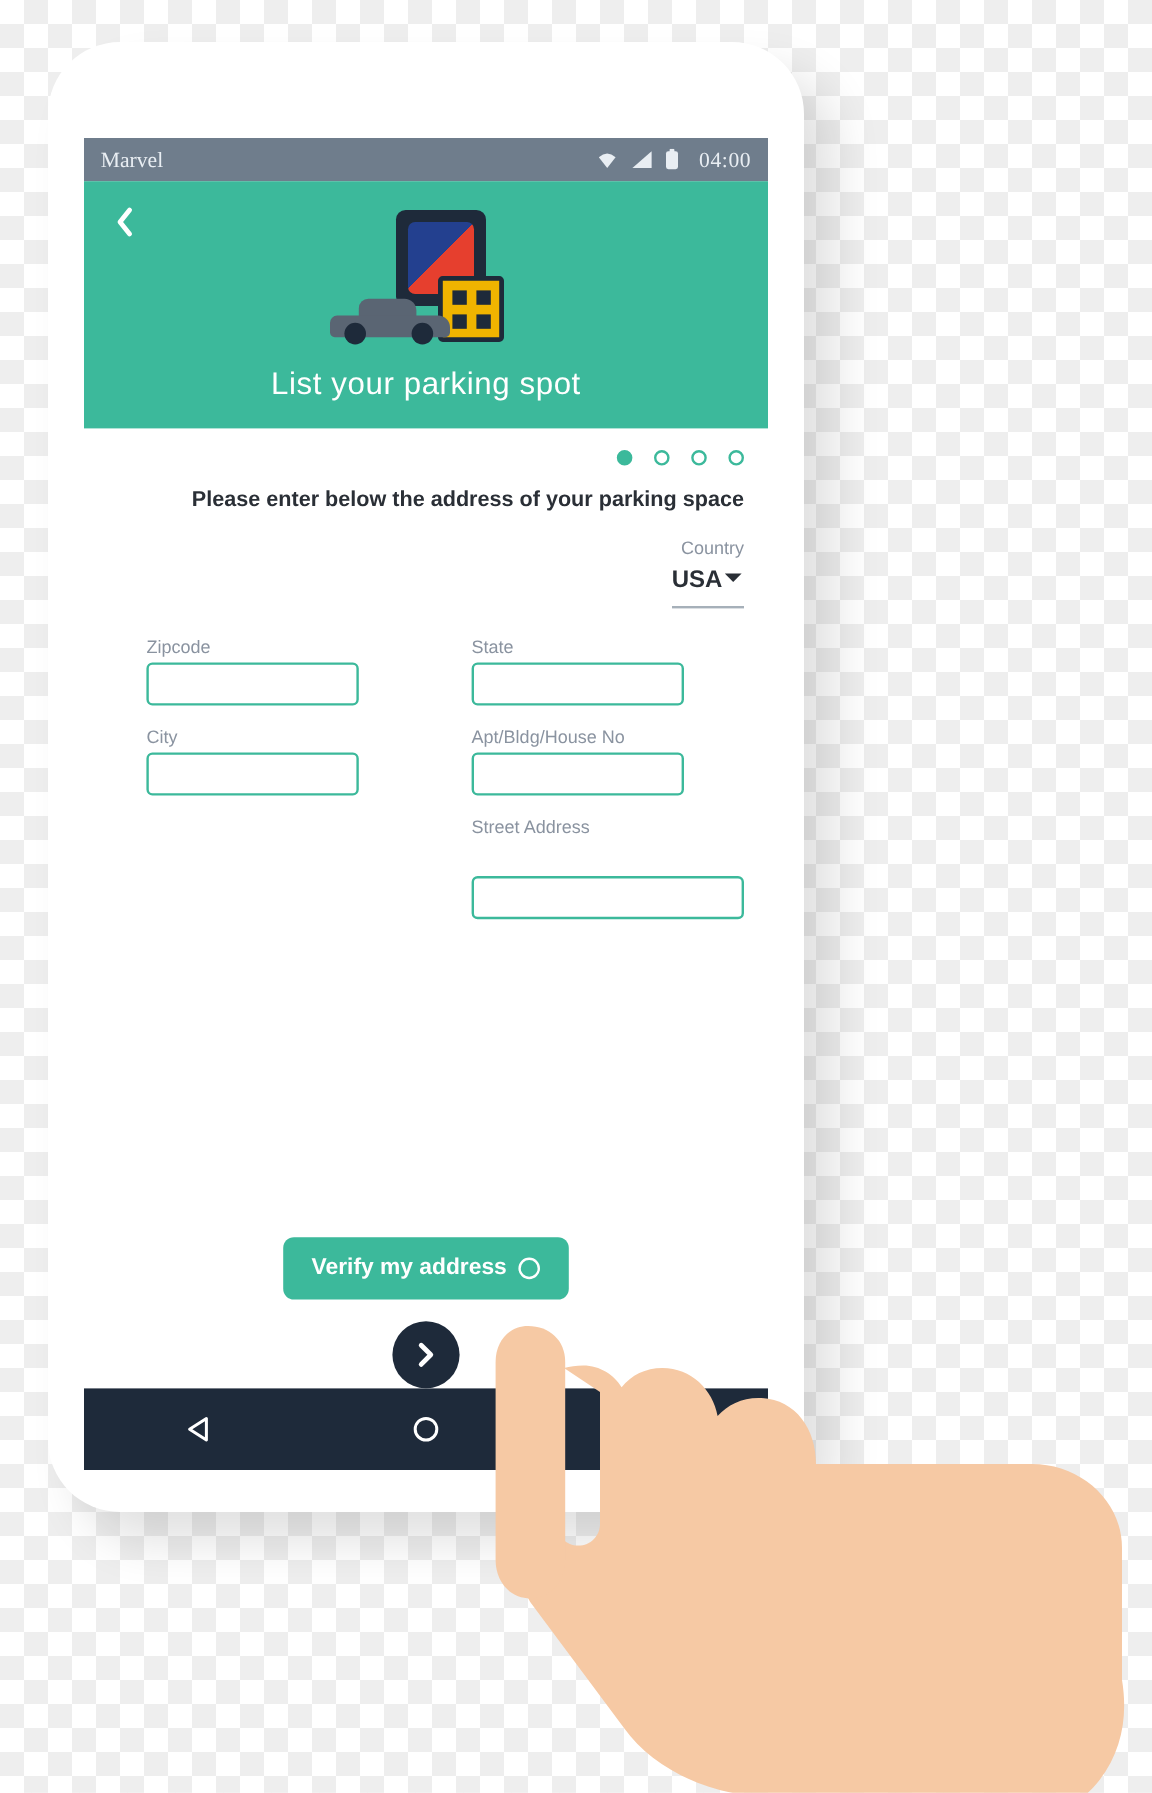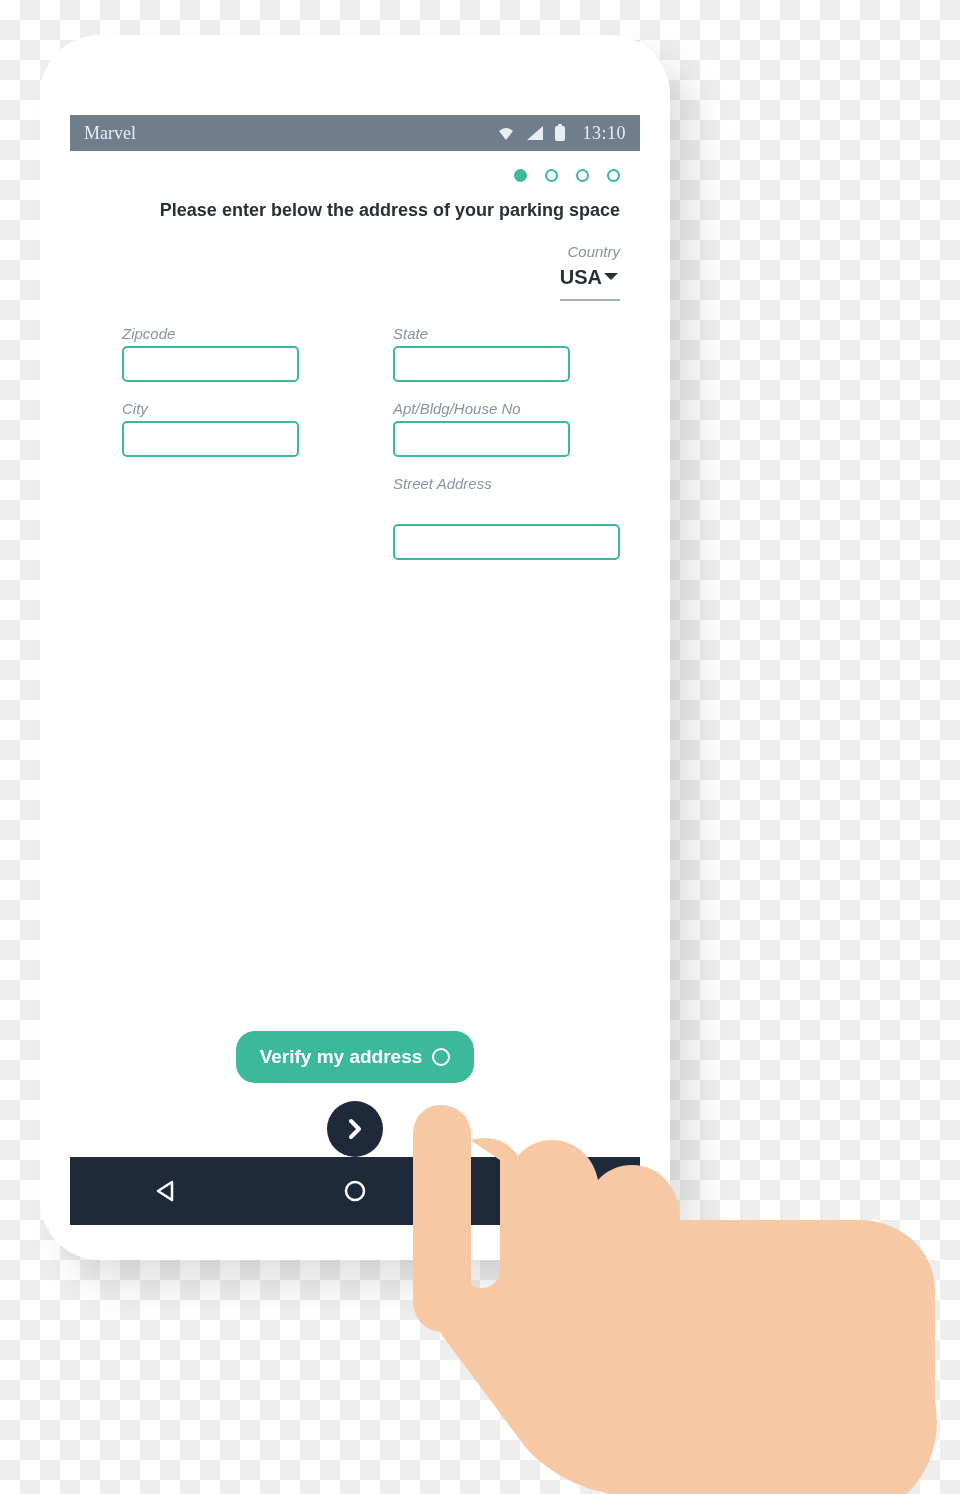--- a/index.html
+++ b/index.html
@@ -160,21 +160,20 @@
     font-size: 18px;
     font-weight: 700;
     color: #2a2f36;
     margin-bottom: 22px;
   }
 
   .field-label {
     font-size: 15px;
     color: #8a93a0;
     margin-bottom: 4px;
-    font-style: italic;
   }
 
   .country-select {
     border: none;
     border-bottom: 2px solid #a6b0b9;
     padding: 2px 0 10px 0;
     display: flex;
     align-items: center;
     margin-bottom: 24px;
     cursor: pointer;
@@ -204,21 +203,21 @@
   }
   .text-input.full { width: 100%; }
   .text-input.short { width: 78%; }
 
   .verify-btn {
     align-self: center;
     margin-top: 24px;
     background: #3cb99b;
     color: #fff;
     border: none;
-    border-radius: 19px;
+    border-radius: 9px;
     height: 52px;
     padding: 0 24px;
     font-size: 19px;
     font-weight: 600;
     display:flex; align-items:center; gap:10px;
     cursor:pointer;
   }
   .verify-btn .ring{
     width:18px;height:18px;border:2.5px solid #fff;border-radius:50%;
   }
@@ -272,24 +271,44 @@
           <svg width="18" height="16" viewBox="0 0 18 16">
               <path d="M1 15 L17 15 L17 1 Z" fill="#e9eef3"></path>
             </svg>
         </span>
         <span>
           <svg width="12" height="18" viewBox="0 0 12 18">
               <rect x="1" y="2" width="10" height="15" rx="2" fill="#e9eef3"></rect>
               <rect x="4" y="0" width="4" height="3" rx="1" fill="#e9eef3"></rect>
             </svg>
         </span>
-        <span class="clock">13:10</span>
+        <span class="clock">04:00</span>
       </span>
     </div>
 
+    <div class="app-header">
+      <div class="back-btn">
+        <svg width="20" height="28" viewBox="0 0 20 28">
+          <polyline points="14,4 6,14 14,24" fill="none" stroke="#fff" stroke-width="4" stroke-linecap="round" stroke-linejoin="round"></polyline>
+        </svg>
+      </div>
+      <div class="hero-illus">
+        <div class="hero-sign">
+            <div class="hero-sign-inner"></div>
+          </div>
+        <div class="hero-bld"></div>
+        <div class="hero-car">
+          <div class="hero-car-top"></div>
+          <div class="hero-car-body"></div>
+          <div class="hero-car-wheel w1"></div>
+          <div class="hero-car-wheel w2"></div>
+        </div>
+      </div>
+      <div class="header-title">List your parking spot</div>
+    </div>
 
     <div class="content">
 
       <div class="dots">
         <span class="dot active"></span>
         <span class="dot"></span>
         <span class="dot"></span>
         <span class="dot"></span>
       </div>
 

